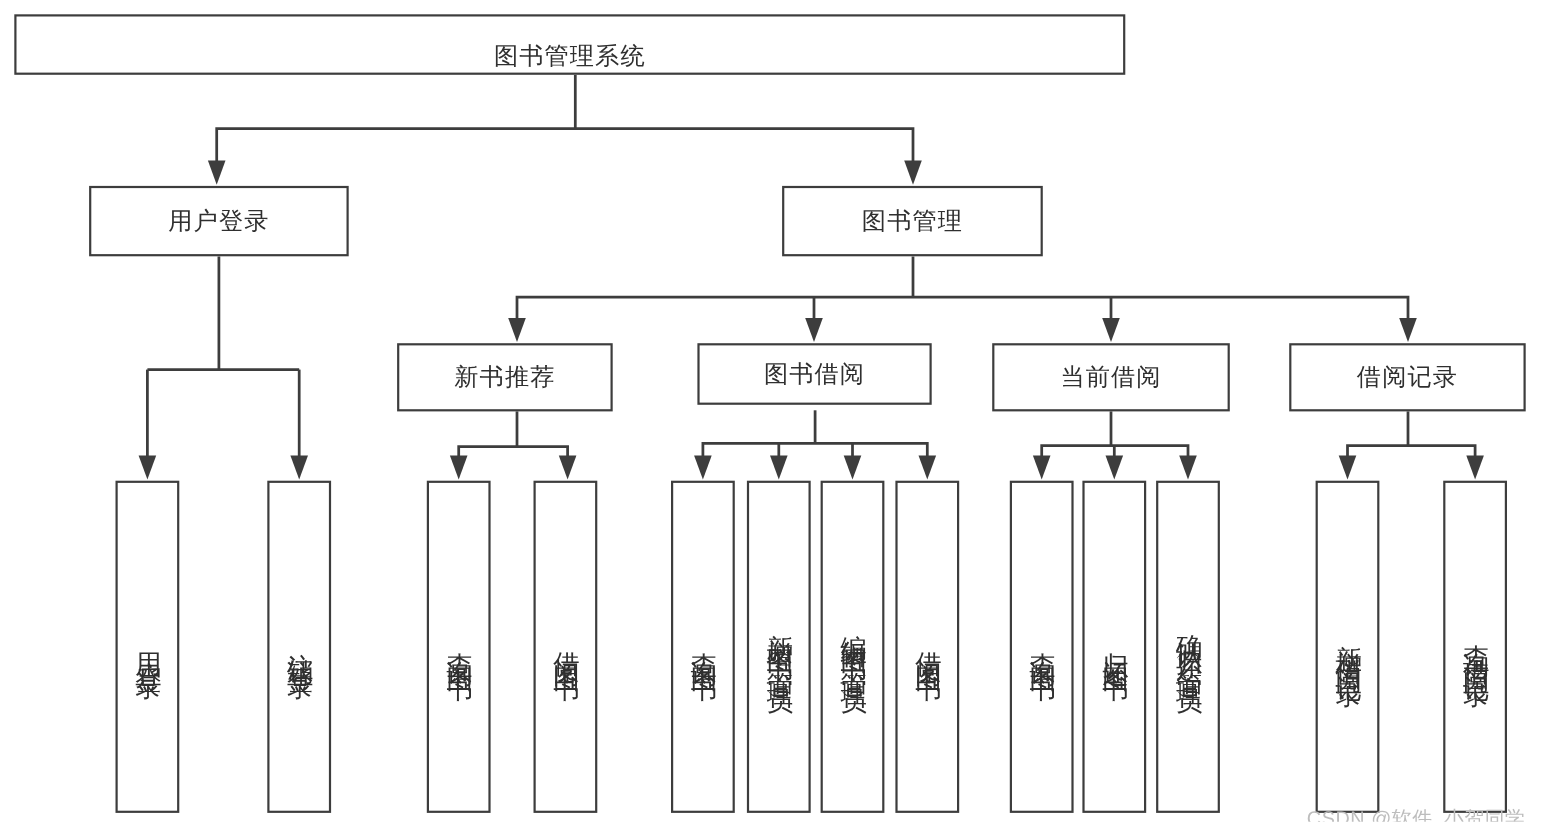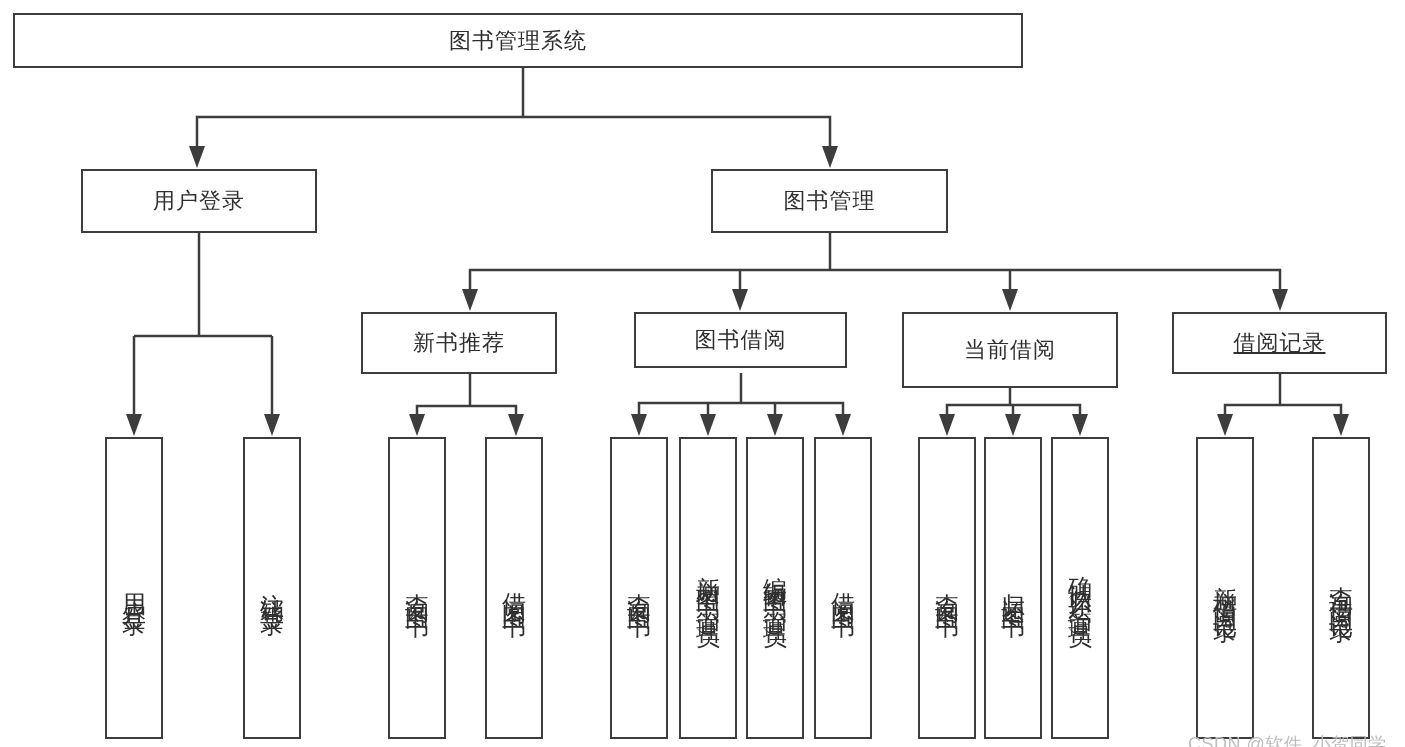--- a/index.html
+++ b/index.html
@@ -123,41 +123,41 @@
     </g>
 
     <g>
       <line x1="1280" y1="373" x2="1280" y2="405"></line>
       <path d="M1225 418 L1225 405 L1341 405 L1341 418"></path>
       <polygon points="1225,436 1217,414 1233,414"></polygon>
       <polygon points="1341,436 1333,414 1349,414"></polygon>
     </g>
   </svg>
 
-  <div class="node h-node root-node" style="left:13px; top:13px; width:1010px; height:55px;">
+  <div class="node h-node root-node" style="left:13px; top:13px; width:1010px; height:55px;align-items:flex-end;">
     <span>图书管理系统</span>
   </div>
 
   <div class="node h-node" style="left:81px; top:169px; width:236px; height:64px;">
     <span>用户登录</span>
   </div>
   <div class="node h-node" style="left:711px; top:169px; width:237px; height:64px;justify-content:center;">
     <span>图书管理</span>
   </div>
 
   <div class="node h-node" style="left:361px; top:312px; width:196px; height:62px;">
     <span>新书推荐</span>
   </div>
   <div class="node h-node" style="left:634px; top:312px; width:213px; height:56px;">
     <span>图书借阅</span>
   </div>
-  <div class="node h-node" style="left:902px; top:312px; width:216px; height:76px;">
+  <div class="node h-node" style="left:902px; top:312px; width:216px; height:62px;">
     <span>当前借阅</span>
   </div>
-  <div class="node h-node" style="left:1172px; top:312px; width:215px; height:62px;text-decoration:underline;">
+  <div class="node h-node" style="left:1172px; top:312px; width:215px; height:62px;">
     <span>借阅记录</span>
   </div>
 
   <div class="node v-node" style="left:105px; top:437px; width:58px; height:302px;">
     <span>用户登录</span>
   </div>
   <div class="node v-node" style="left:243px; top:437px; width:58px; height:302px;">
     <span>注销登录</span>
   </div>
 

